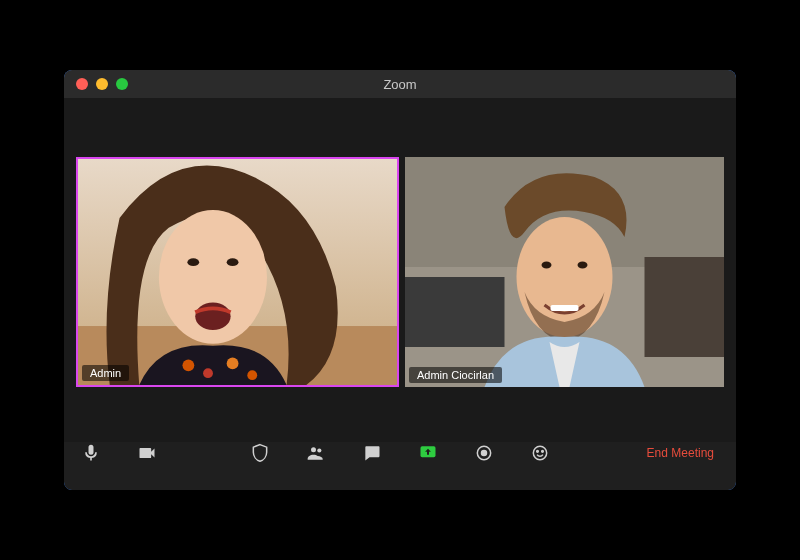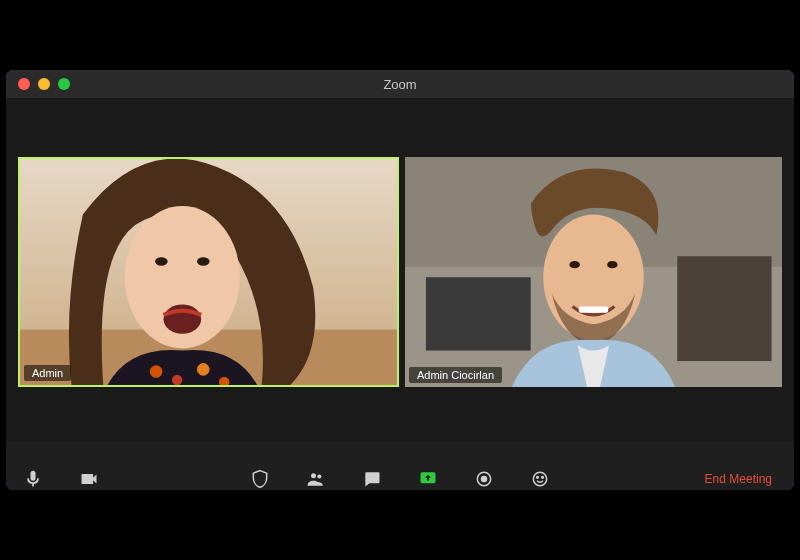--- a/index.html
+++ b/index.html
@@ -7,21 +7,21 @@
       width: 800px;
       height: 560px;
       background: #000;
       font-family: -apple-system, BlinkMacSystemFont, "Segoe UI", sans-serif;
       overflow: hidden;
       display: flex;
       align-items: center;
       justify-content: center;
     }
     .window {
-      width: 788px;
+      width: 672px;
       height: 420px;
       background: #3b82f6;
       border-radius: 8px;
       display: flex;
       flex-direction: column;
       overflow: hidden;
     }
     .titlebar {
       height: 28px;
       background: #2b2b2b;
@@ -64,21 +64,21 @@
       width: 100%;
       height: 230px;
     }
     .video-tile {
       flex: 1;
       position: relative;
       background: #333;
       overflow: hidden;
     }
     .video-tile.active {
-      border: 2px solid #bef264;
+      border: 2px solid #d946ef;
     }
     .video-placeholder {
       width: 100%;
       height: 100%;
       display: flex;
       align-items: center;
       justify-content: center;
     }
     .name-tag {
       position: absolute;
@@ -87,21 +87,21 @@
       background: rgba(0,0,0,0.55);
       color: #fff;
       font-size: 11px;
       padding: 2px 8px;
       border-radius: 2px;
     }
     .toolbar {
       height: 48px;
       background: #1f1f1f;
       display: flex;
-      align-items: flex-end;
+      align-items: flex-start;
       padding: 0 16px;
       position: relative;
     }
     .toolbar-center {
       display: flex;
       gap: 34px;
       align-items: center;
       position: absolute;
       left: 50%;
       transform: translateX(-50%);

